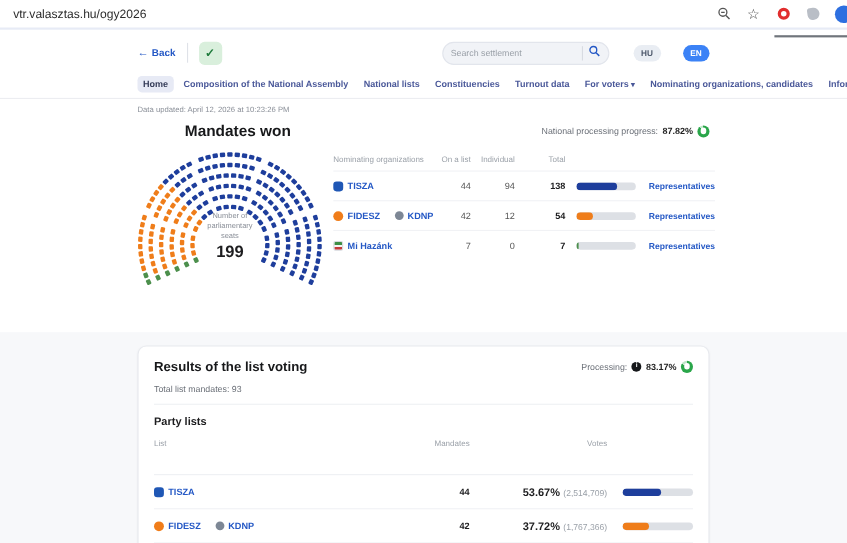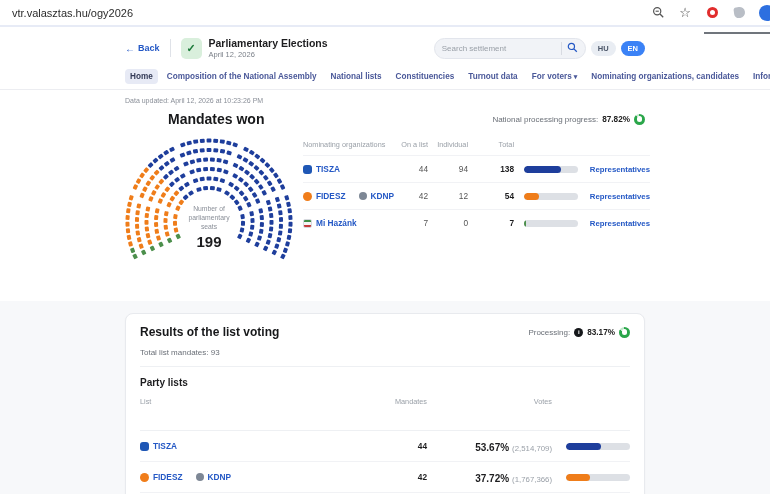--- a/index.html
+++ b/index.html
@@ -27,21 +27,21 @@
   .site-logo { width:21px; height:21px; border-radius:5px; background:#d9efdc; display:flex; align-items:center; justify-content:center; margin-right:7px; }
   .site-logo::before { content:"✓"; color:#1d7a3a; font-size:11px; font-weight:bold; }
   .titles .t1 { font-size:10.5px; font-weight:bold; color:#1d1d1f; }
   .titles .t2 { font-size:7.5px; color:#7b8089; margin-top:1px; }
   .search-wrap { margin-left:auto; display:flex; align-items:center; background:#f1f3f7;
     border:1px solid #e2e5ec; border-radius:11px; height:21px; padding:0 7px; width:152px; }
   .search-wrap input { border:0; background:transparent; outline:none; font-size:8px; color:#444;
     width:110px; font-family:"Liberation Sans", sans-serif; }
   .search-wrap input::placeholder { color:#9aa0a8; }
   .sdiv { width:1px; height:13px; background:#d8dbe2; margin:0 5px 0 auto; }
-  .lang { display:flex; align-items:center; gap:5px; margin-left:5px; }
+  .lang { display:flex; align-items:center; gap:20px; margin-left:22px; }
   .pill { font-size:7.5px; font-weight:bold; border-radius:9px; padding:3px 7px; cursor:pointer; }
   .pill.hu { background:#e9edf3; color:#4a5568; }
   .pill.en { background:#3b82f6; color:#fff; }
 
   
   .nav-bar { width:520px; margin:7px auto 0; display:flex; align-items:flex-end; gap:4px; flex:0 0 auto; }
   .nav-item { font-size:8.2px; color:#4a5899; font-weight:bold; text-decoration:none; padding:3px 5px; border-radius:4px;
     display:flex; align-items:center; gap:2px; white-space:nowrap; cursor:pointer; }
   .nav-item.active { background:#e7eaf5; color:#333a56; }
   .caret::before { content:"▾"; font-size:7px; color:#4a5899; }
@@ -56,21 +56,21 @@
   .progress b { color:#222; font-size:8.2px; }
   .donut { width:11px; height:11px; border-radius:50%; background:conic-gradient(#2aa64a 316deg, #bfe5c8 0); position:relative; }
   .donut::after { content:""; position:absolute; inset:2.6px; background:#fff; border-radius:50%; }
   .card .donut { background:conic-gradient(#2aa64a 299deg, #bfe5c8 0); }
   .info { width:9px; height:9px; border-radius:50%; background:#15171a; color:#fff; font-size:6px; font-weight:bold;
     display:inline-flex; align-items:center; justify-content:center; }
   .info::before { content:"i"; }
 
   .mandates-row { display:flex; margin-top:9px; gap:10px; }
   .hemi-wrap { width:168px; position:relative; flex:0 0 auto; }
-  .hemi-label { position:absolute; left:0; right:0; top:69px; text-align:center; pointer-events:none; }
+  .hemi-label { position:absolute; left:0; right:0; top:57px; text-align:center; pointer-events:none; }
   .hemi-label .sl { font-size:6.8px; color:#8a8f98; line-height:1.3; }
   .hemi-label .big { font-size:15px; font-weight:bold; color:#1d1d1f; margin-top:2px; }
 
   .man-table { flex:1; padding-top:4px; }
   .mt-head, .mt-row { display:flex; align-items:center; }
   .mt-head { font-size:7.3px; color:#9aa0a8; padding-bottom:6px; }
   .mt-row { padding:8px 0; border-top:1px solid #f1f2f5; }
   .cell-org { flex:1; display:flex; align-items:center; gap:5px; }
   .chip { display:flex; align-items:center; gap:4px; }
   .chip + .chip { margin-left:8px; }
@@ -134,24 +134,20 @@
 </div>
 <div class="edge-line"></div>
 
 <header class="site-header">
   <a class="back">
     <span class="arrow"></span>
     <span>Back</span>
   </a>
   <div class="vdiv"></div>
   <div class="site-logo"></div>
-  <div class="titles">
-    <div class="t1">Parliamentary Elections</div>
-    <div class="t2">April 12, 2026</div>
-  </div>
   <div class="search-wrap">
     <input type="text" placeholder="Search settlement" style="">
     <div class="sdiv"></div>
     <span>
       <svg width="11" height="11" viewBox="0 0 11 11">
           <circle cx="4.4" cy="4.4" r="3.1" fill="none" stroke="#2458c5" stroke-width="1.2"></circle>
           <line x1="6.9" y1="6.9" x2="9.8" y2="9.8" stroke="#2458c5" stroke-width="1.3"></line>
         </svg>
     </span>
   </div>

